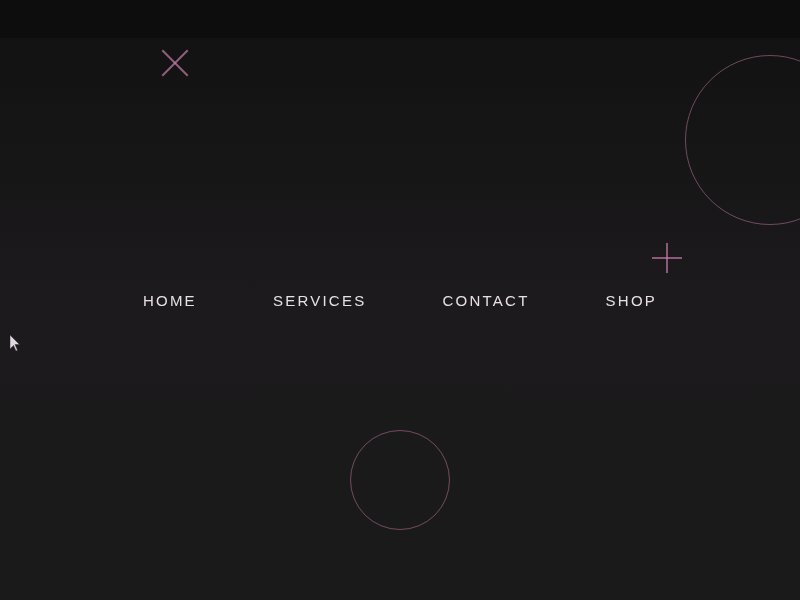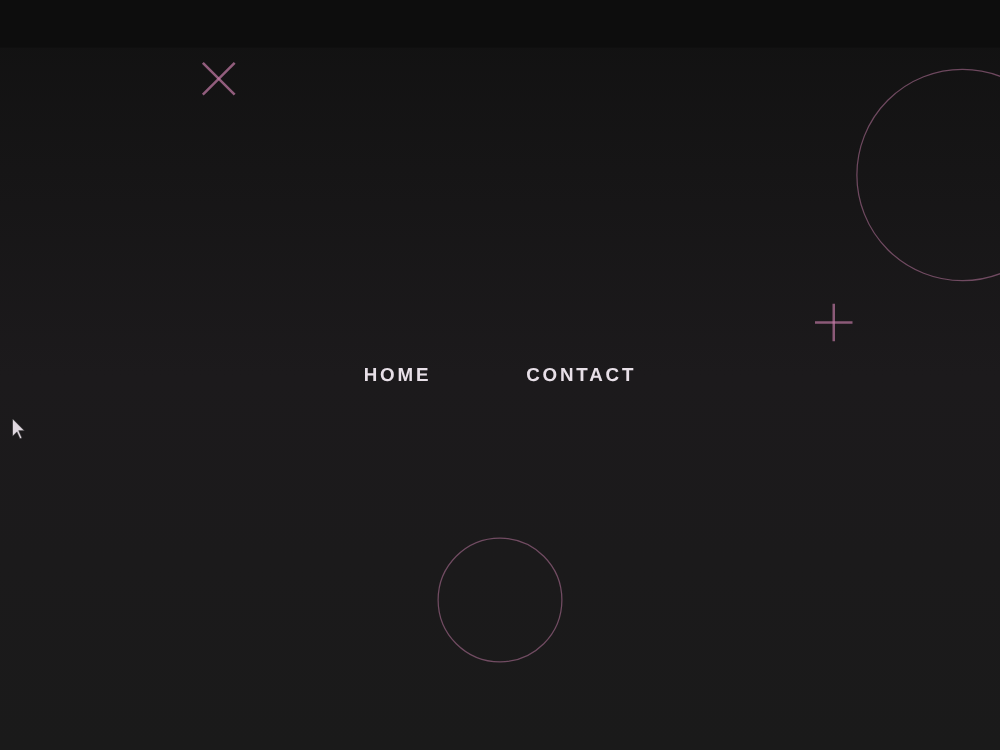--- a/index.html
+++ b/index.html
@@ -135,21 +135,21 @@
       right: 0;
       display: flex;
       align-items: center;
       justify-content: center;
       gap: 0;
     }
 
     .nav-item {
       color: #e8e0e8;
       font-size: 15px;
-      font-weight: 700;
+      font-weight: 400;
       letter-spacing: 0.15em;
       text-transform: uppercase;
       padding: 0 38px;
       cursor: pointer;
       white-space: nowrap;
       font-family: 'Arial', 'Helvetica', sans-serif;
     }
 
     
     .cursor {
@@ -170,18 +170,20 @@
 <div class="shape cross-tl"></div>
 
 <div class="shape plus-mr"></div>
 
 <div class="shape circle-tr"></div>
 
 <div class="shape circle-bc"></div>
 
 <nav>
   <span class="nav-item">HOME</span>
+  <span class="nav-item">SERVICES</span>
   <span class="nav-item">CONTACT</span>
+  <span class="nav-item">SHOP</span>
 </nav>
 
 <svg class="cursor" viewBox="0 0 12 18" xmlns="http://www.w3.org/2000/svg">
   <path d="M0 0 L0 14 L3.5 10.5 L6 16 L7.5 15.3 L5 9.5 L9.5 9.5 Z" fill="#e0d8e0" stroke="#333" stroke-width="0.5"></path>
 </svg>
 
 </body></html>

